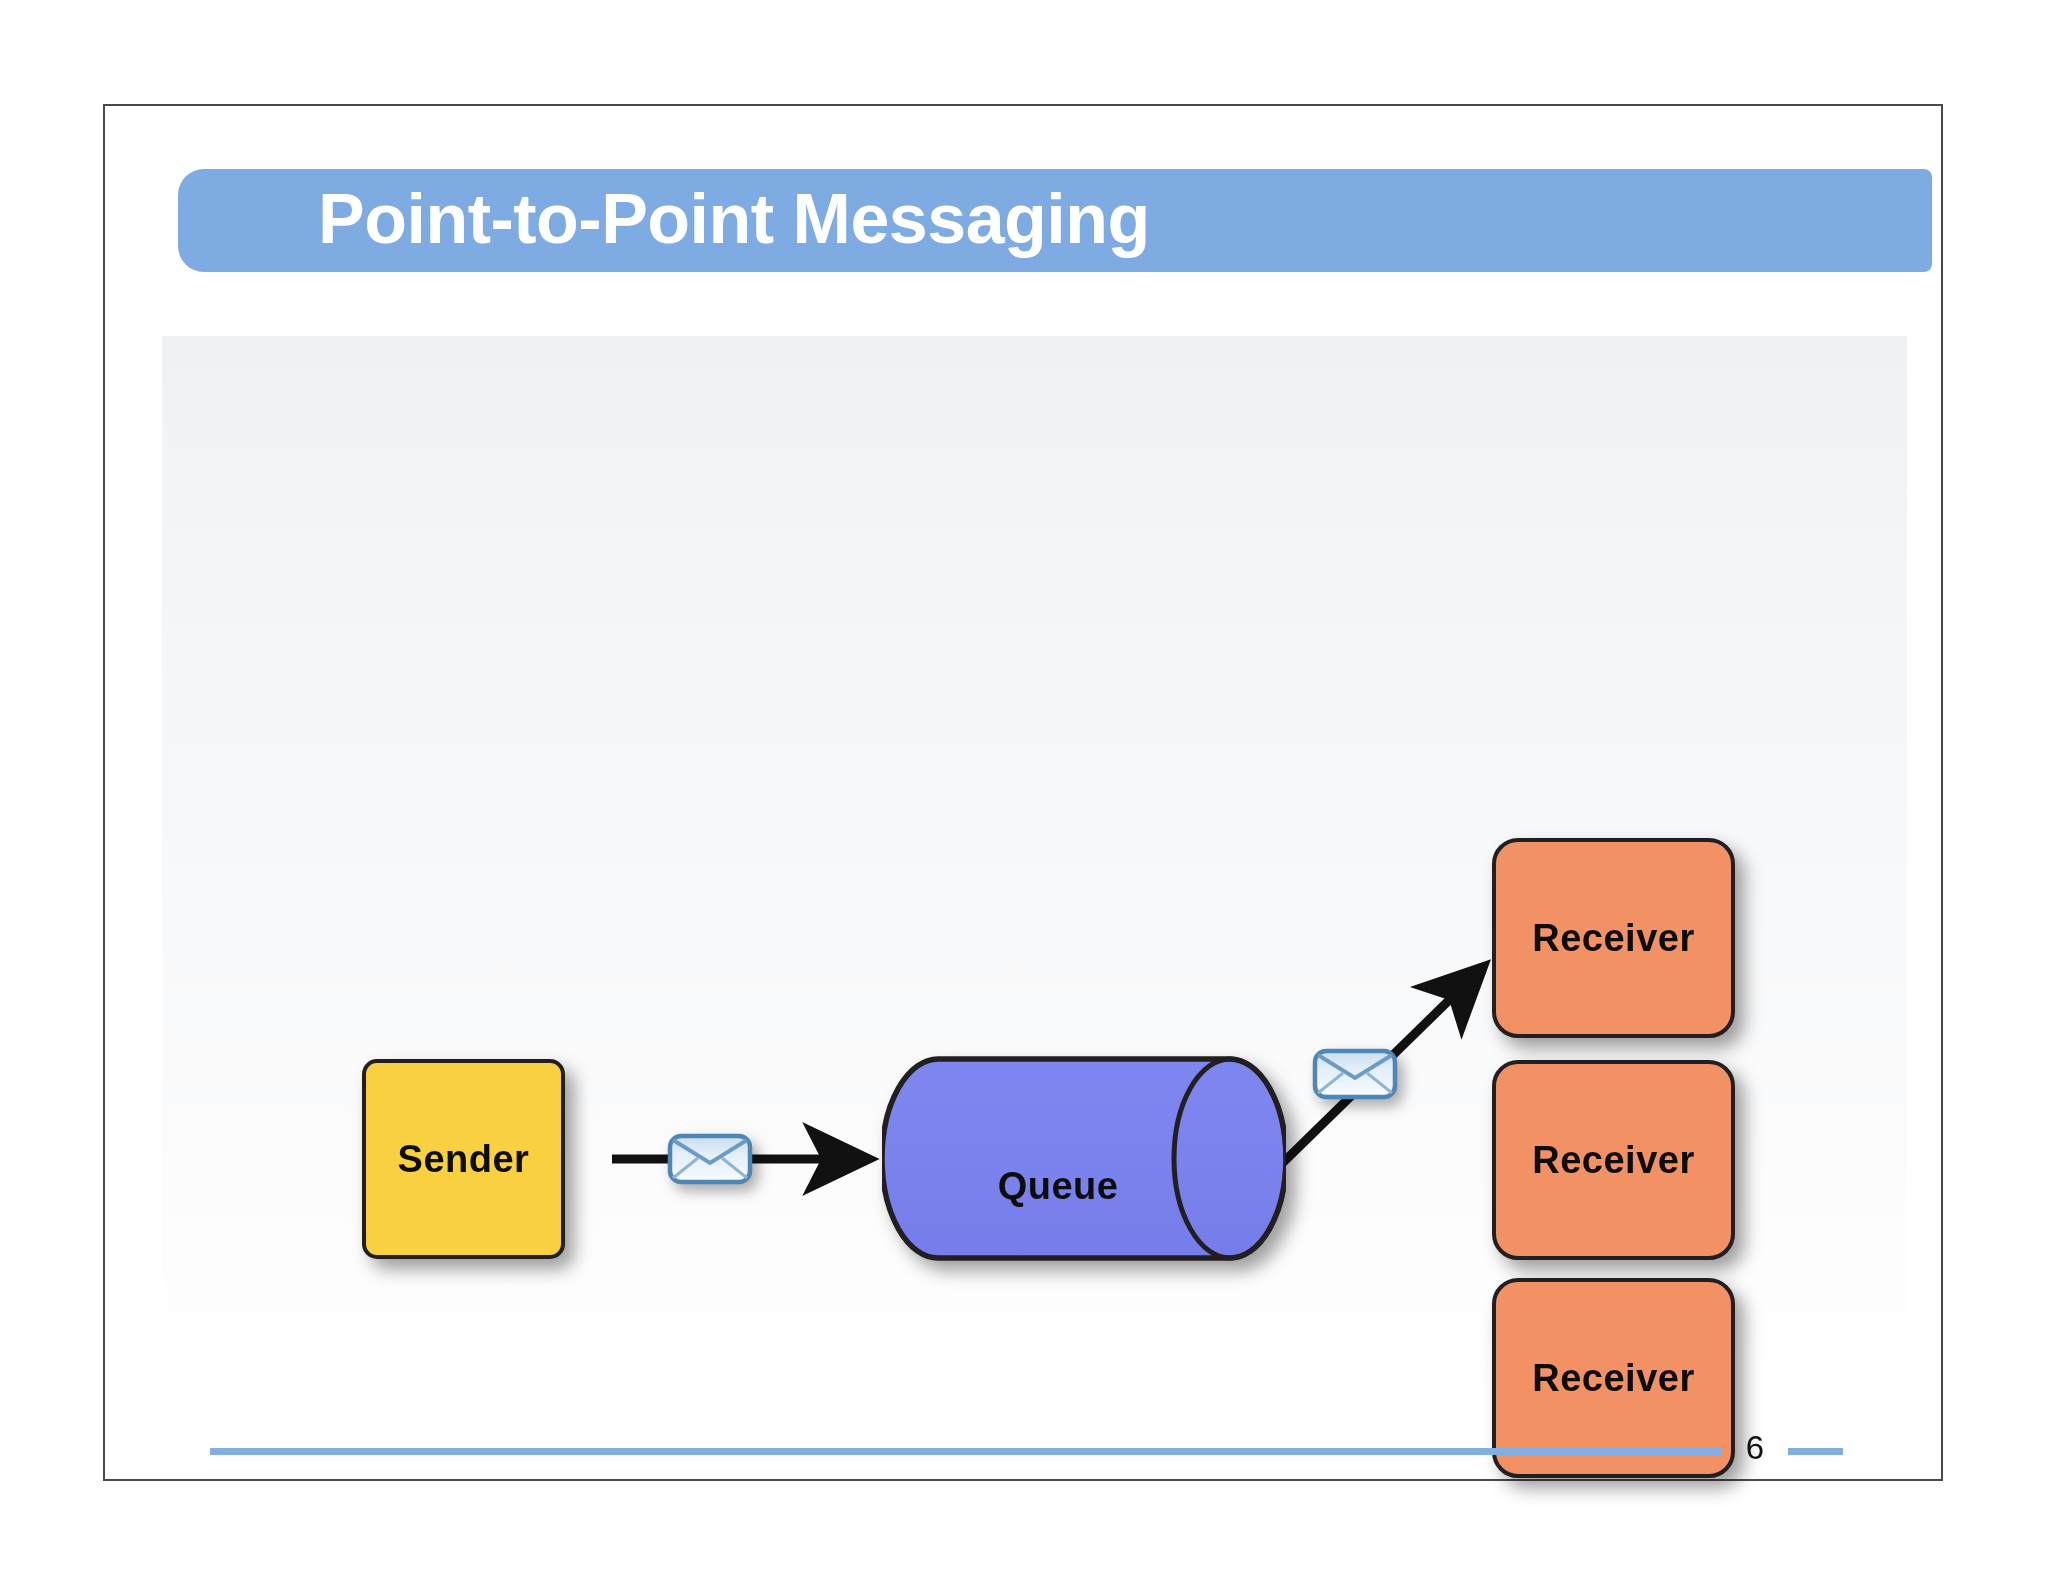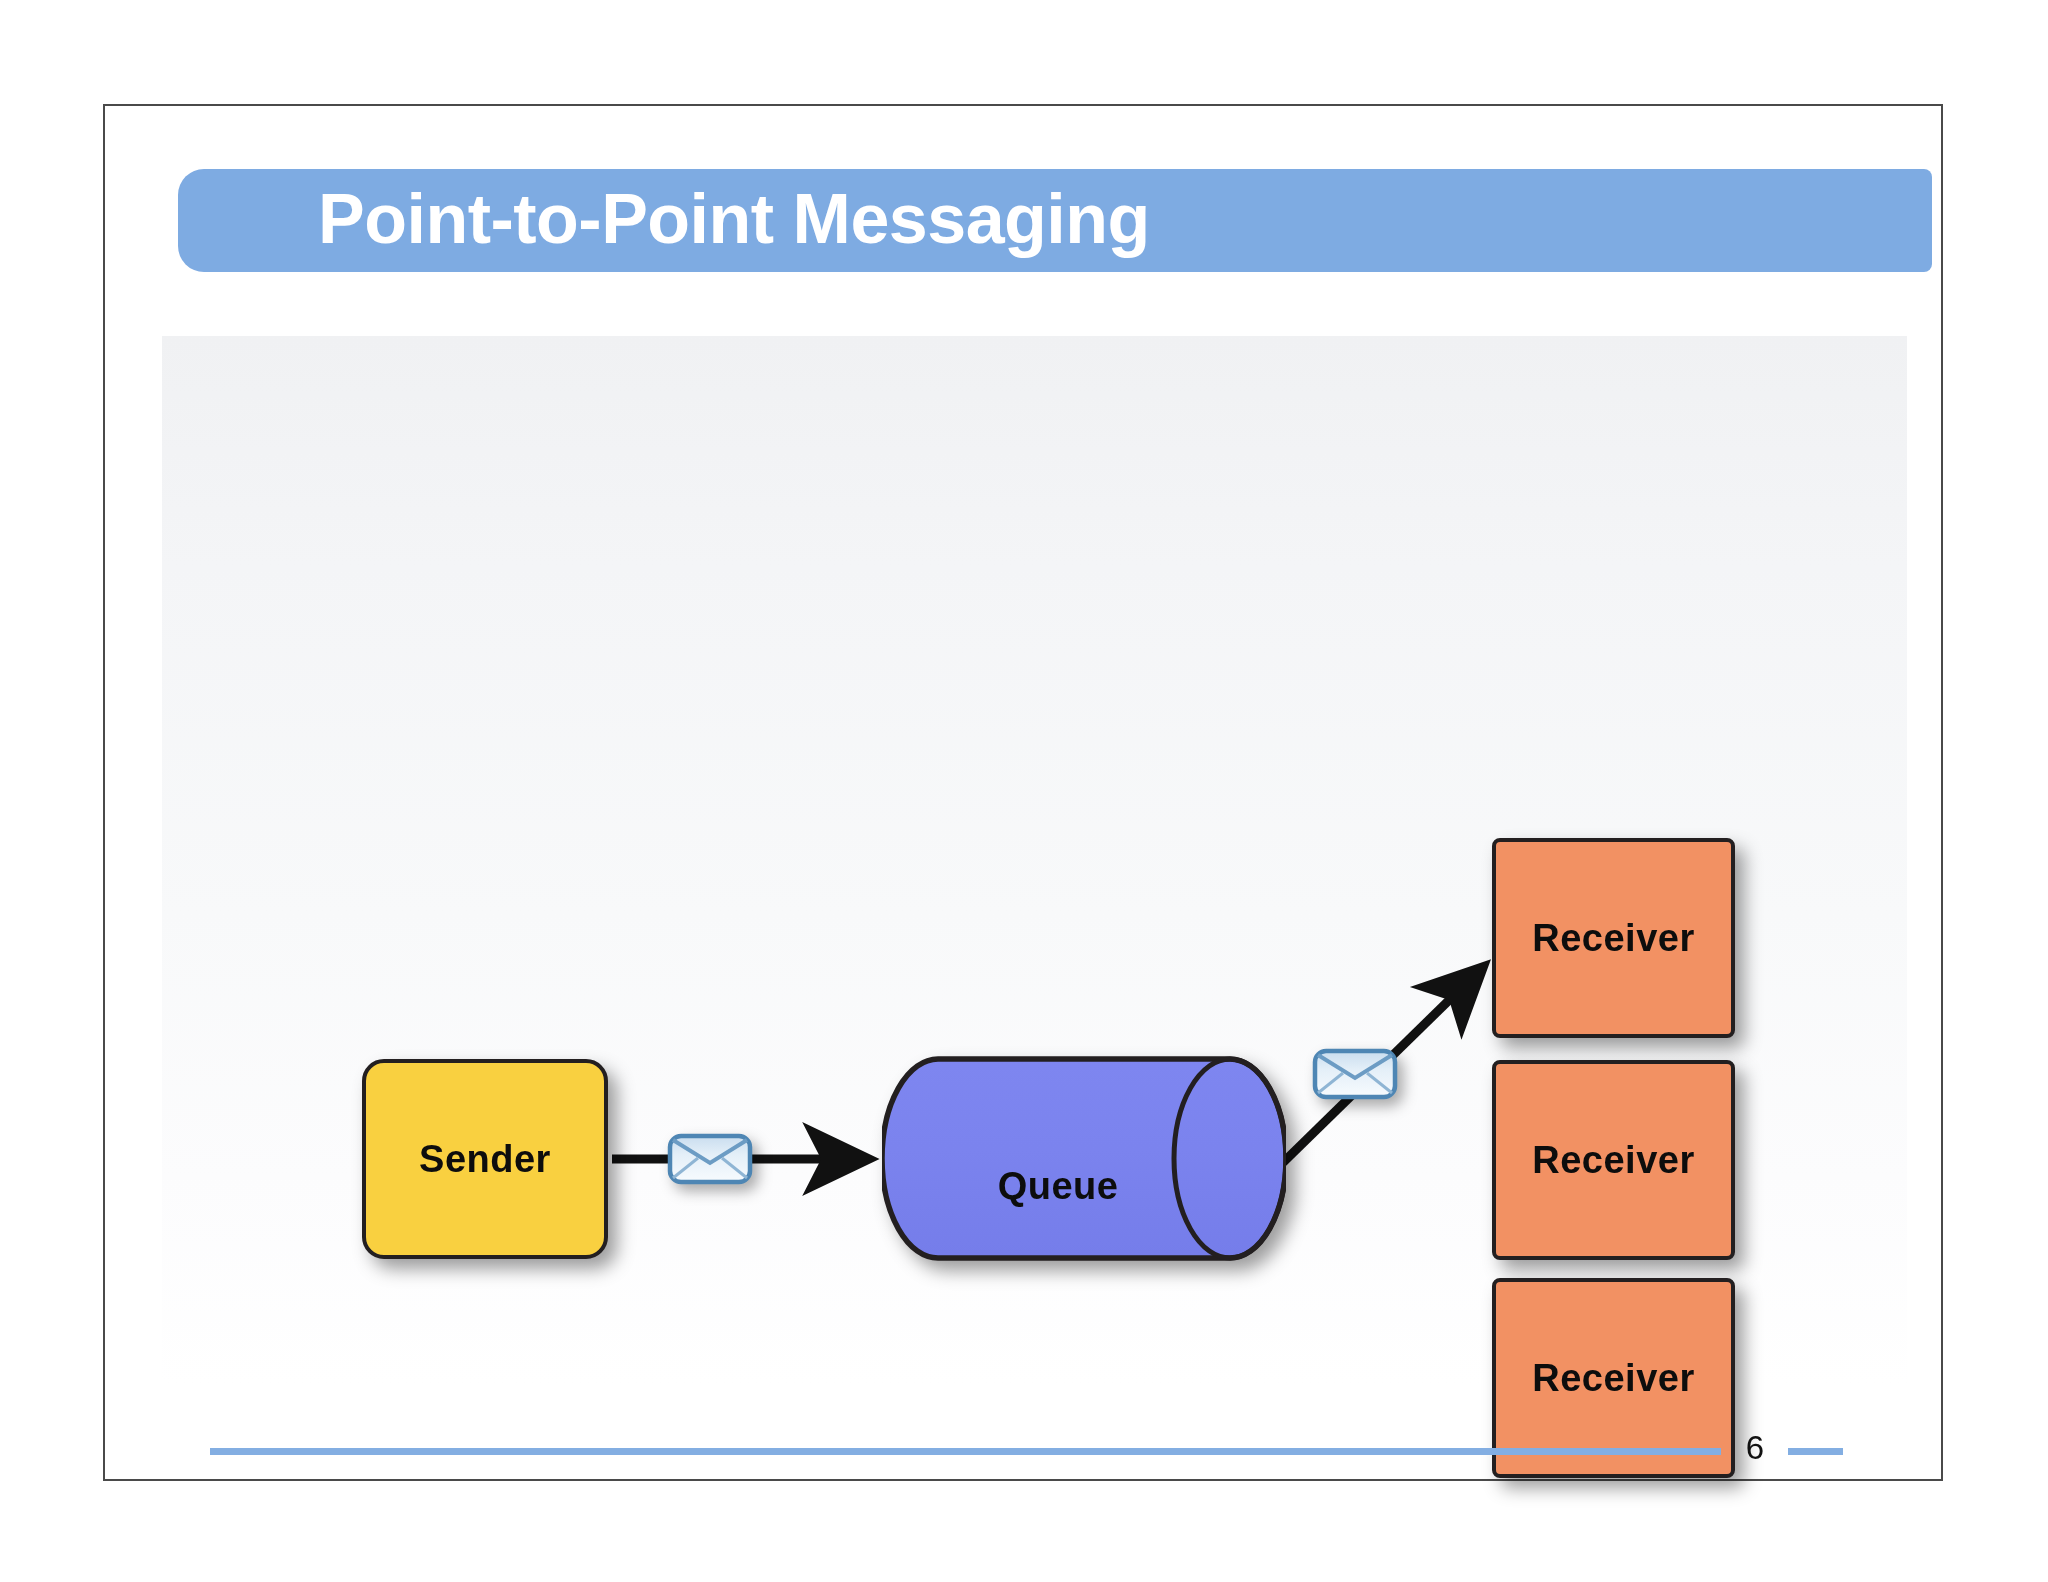--- a/index.html
+++ b/index.html
@@ -89,32 +89,32 @@
     font-size: 38px;
     color: #0d0d0d;
     letter-spacing: 0.5px;
     user-select: none;
   }
 
   
   #node-sender {
     left: 200px;
     top: 723px;
-    width: 246px;
+    width: 203px;
     height: 200px;
     background: #F9D040;
-    border-radius: 22px;
+    border-radius: 15px;
   }
 
   
   .node-receiver {
     width: 243px;
     height: 200px;
     background: #F29163;
-    border-radius: 8px;
+    border-radius: 26px;
   }
   #node-receiver-0 { left: 1330px; top: 502px; }
   #node-receiver-1 { left: 1330px; top: 724px; }
   #node-receiver-2 { left: 1330px; top: 942px; }
 
   
   #node-queue {
     position: absolute;
     left: 720px;
     top: 720px;

